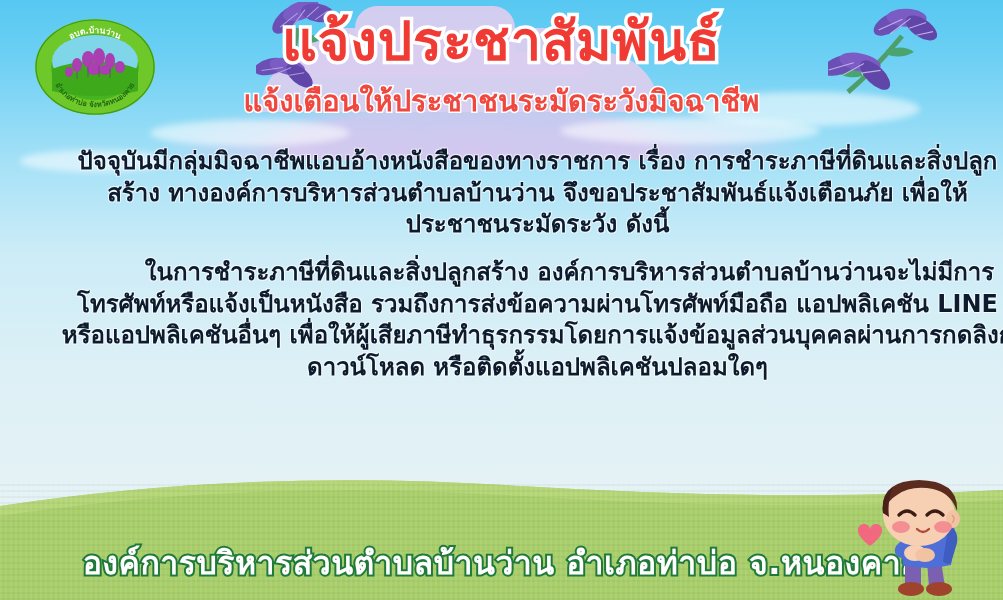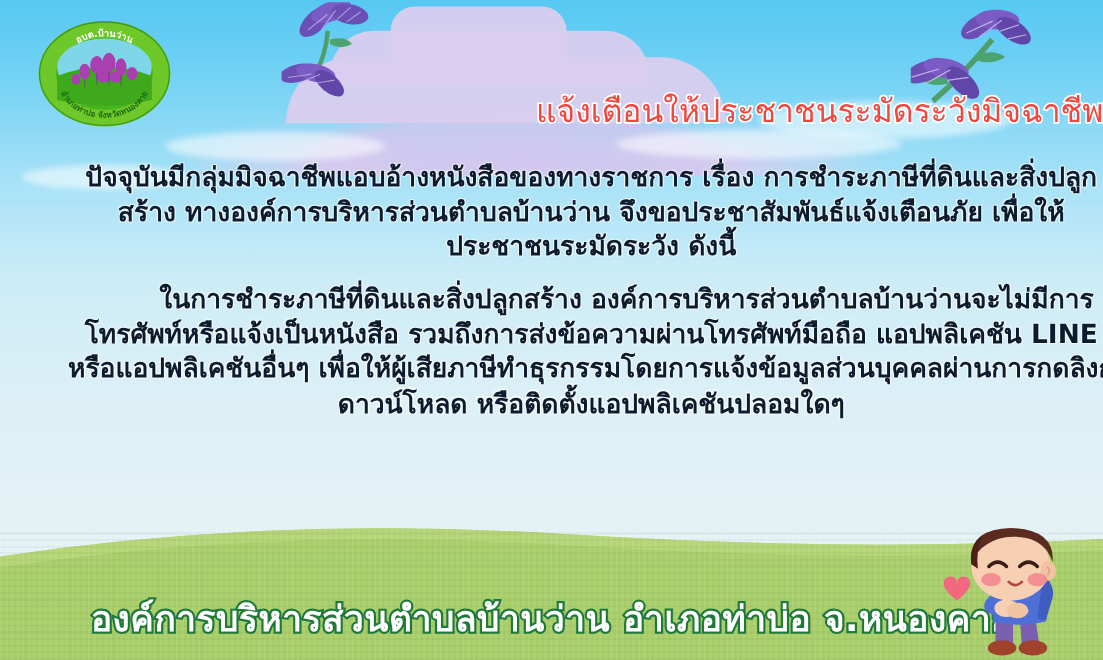--- a/index.html
+++ b/index.html
@@ -48,22 +48,22 @@
   
   .title{
     position:absolute;left:0;right:0;top:14px;text-align:center;
     font-size:54px;font-weight:bold;color:#ef3b33;letter-spacing:1px;
     font-family:"DejaVu Sans","Liberation Sans",sans-serif;
     -webkit-text-stroke:7px #ffffff;paint-order:stroke fill;
     text-shadow:0 2px 0 rgba(255,255,255,.9);
     line-height:1.05;white-space:nowrap;
   }
   .subtitle{
-    position:absolute;left:0;right:0;text-align:right;
-    font-size:29px;font-weight:normal;color:#f0483f;
+    position:absolute;left:0;right:0;text-align:center;
+    font-size:29px;font-weight:bold;color:#f0483f;
     font-family:"DejaVu Sans","Liberation Sans",sans-serif;
     -webkit-text-stroke:3px #ffffff;paint-order:stroke fill;
     line-height:1.15;white-space:nowrap;
   }
   .sub1{top:85px;}
   .sub2{top:117px;}
 
   
   .body-wrap{
     position:absolute;left:24px;top:146px;width:955px;
@@ -188,20 +188,21 @@
         <ellipse cx="14" cy="18" rx="19" ry="9" fill="#6a4fb5" transform="rotate(-36 14 18)"></ellipse>
         <ellipse cx="32" cy="10" rx="21" ry="9" fill="#7b5cc4" transform="rotate(-4 32 10)"></ellipse>
         <ellipse cx="50" cy="18" rx="19" ry="9" fill="#5f46a8" transform="rotate(28 50 18)"></ellipse>
         <g stroke="#cfc0ec" stroke-width="1.1" opacity=".85" fill="none">
           <path d="M4 26 L26 12 M18 28 L36 10 M36 20 L54 12"></path>
         </g>
       </g>
     </svg>
   </div>
 
+  <div class="title">แจ้งประชาสัมพันธ์</div>
   <div class="subtitle sub1">แจ้งเตือนให้ประชาชนระมัดระวังมิจฉาชีพ</div>
 
   <div class="body-wrap">
     <p class="para p1">ปัจจุบันมีกลุ่มมิจฉาชีพแอบอ้างหนังสือของทางราชการ เรื่อง การชำระภาษีที่ดินและสิ่งปลูกสร้าง ทางองค์การบริหารส่วนตำบลบ้านว่าน จึงขอประชาสัมพันธ์แจ้งเตือนภัย เพื่อให้ประชาชนระมัดระวัง ดังนี้</p>
     <p class="para p2">ในการชำระภาษีที่ดินและสิ่งปลูกสร้าง องค์การบริหารส่วนตำบลบ้านว่านจะไม่มีการโทรศัพท์หรือแจ้งเป็นหนังสือ รวมถึงการส่งข้อความผ่านโทรศัพท์มือถือ แอปพลิเคชัน LINE หรือแอปพลิเคชันอื่นๆ เพื่อให้ผู้เสียภาษีทำธุรกรรมโดยการแจ้งข้อมูลส่วนบุคคลผ่านการกดลิงก์ ดาวน์โหลด หรือติดตั้งแอปพลิเคชันปลอมใดๆ</p>
   </div>
 
   <div class="ground">
     <svg viewBox="0 0 1003 140" width="1003" height="140" preserveAspectRatio="none">
       <path d="M0 46 Q250 8 520 26 Q780 42 1003 30 L1003 140 L0 140 Z" fill="#a8ce6a"></path>

